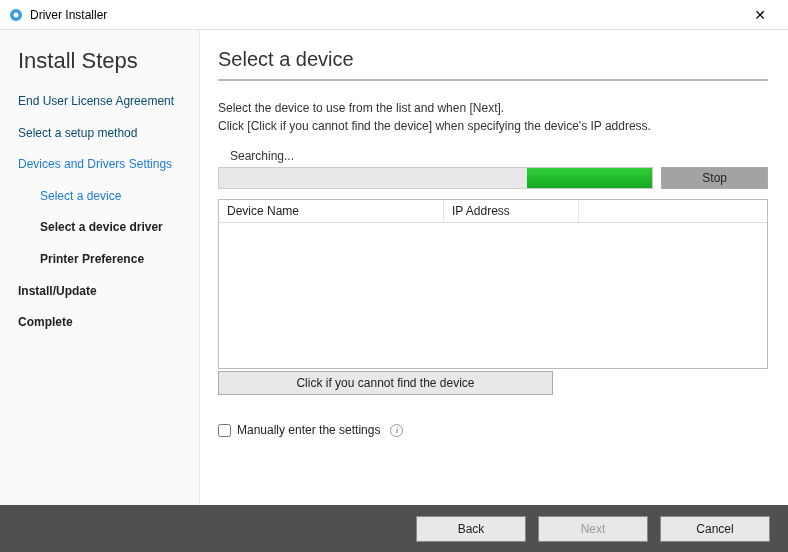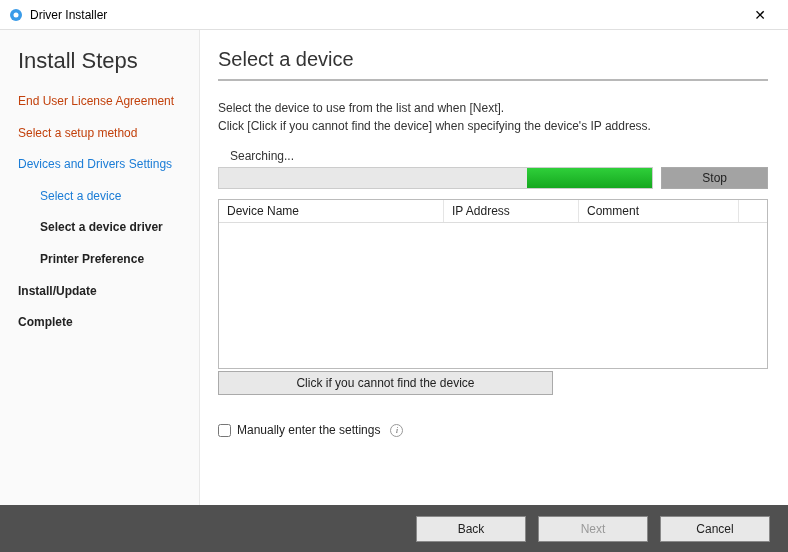--- a/index.html
+++ b/index.html
@@ -5,21 +5,21 @@
 * { box-sizing: border-box; margin: 0; padding: 0; }
 body { font-family: "Segoe UI", Tahoma, sans-serif; background: #fff; width: 788px; height: 552px; overflow: hidden; position: relative; }
 .titlebar { height: 30px; display: flex; align-items: center; padding: 0 8px; border-bottom: 1px solid #e0e0e0; }
 .titlebar-icon { width: 16px; height: 16px; margin-right: 6px; }
 .titlebar-text { font-size: 12px; color: #000; flex: 1; }
 .titlebar-close { width: 40px; height: 30px; display: flex; align-items: center; justify-content: center; font-size: 14px; cursor: pointer; }
 .main { display: flex; height: 475px; }
 .sidebar { width: 200px; background: #fafafa; border-right: 1px solid #e8e8e8; padding: 18px 0 0 18px; }
 .sidebar-title { font-size: 22px; color: #333; font-weight: 300; margin-bottom: 20px; }
 .step { font-size: 12px; margin-bottom: 16px; line-height: 1.3; }
-.step.faded { color: #c2410c; }
+.step.faded { color: #0c4a6e; }
 .step.active { color: #1a7cd6; }
 .step.bold { color: #222; font-weight: 600; }
 .substep { padding-left: 22px; }
 .content { flex: 1; padding: 18px 20px 0 18px; }
 .content-title { font-size: 20px; color: #333; font-weight: 300; margin-bottom: 8px; }
 .hr { border: none; border-top: 2px solid #b8b8b8; margin-bottom: 18px; }
 .instr { font-size: 12px; color: #333; line-height: 1.5; margin-bottom: 14px; }
 .searching { font-size: 12px; color: #333; margin-bottom: 4px; margin-left: 12px; }
 .progress-row { display: flex; gap: 8px; margin-bottom: 10px; }
 .progress-outer { flex: 1; height: 22px; background: #e8e8e8; border: 1px solid #ccc; position: relative; }
@@ -78,21 +78,20 @@
     <div class="progress-row">
       <div class="progress-outer">
         <div class="progress-fill"></div>
       </div>
       <button class="btn">Stop</button>
     </div>
     <div class="table-wrap">
       <div class="table-head">
         <div class="th th1">Device Name</div>
         <div class="th th2">IP Address</div>
-        <div class="th th3">Comment</div>
         <div class="th"></div>
       </div>
     </div>
     <button class="btn-wide">Click if you cannot find the device</button>
     <div class="check-row">
       <input type="checkbox" style="">
       <span>Manually enter the settings</span>
       <span class="info-icon">i</span>
     </div>
   </div>

